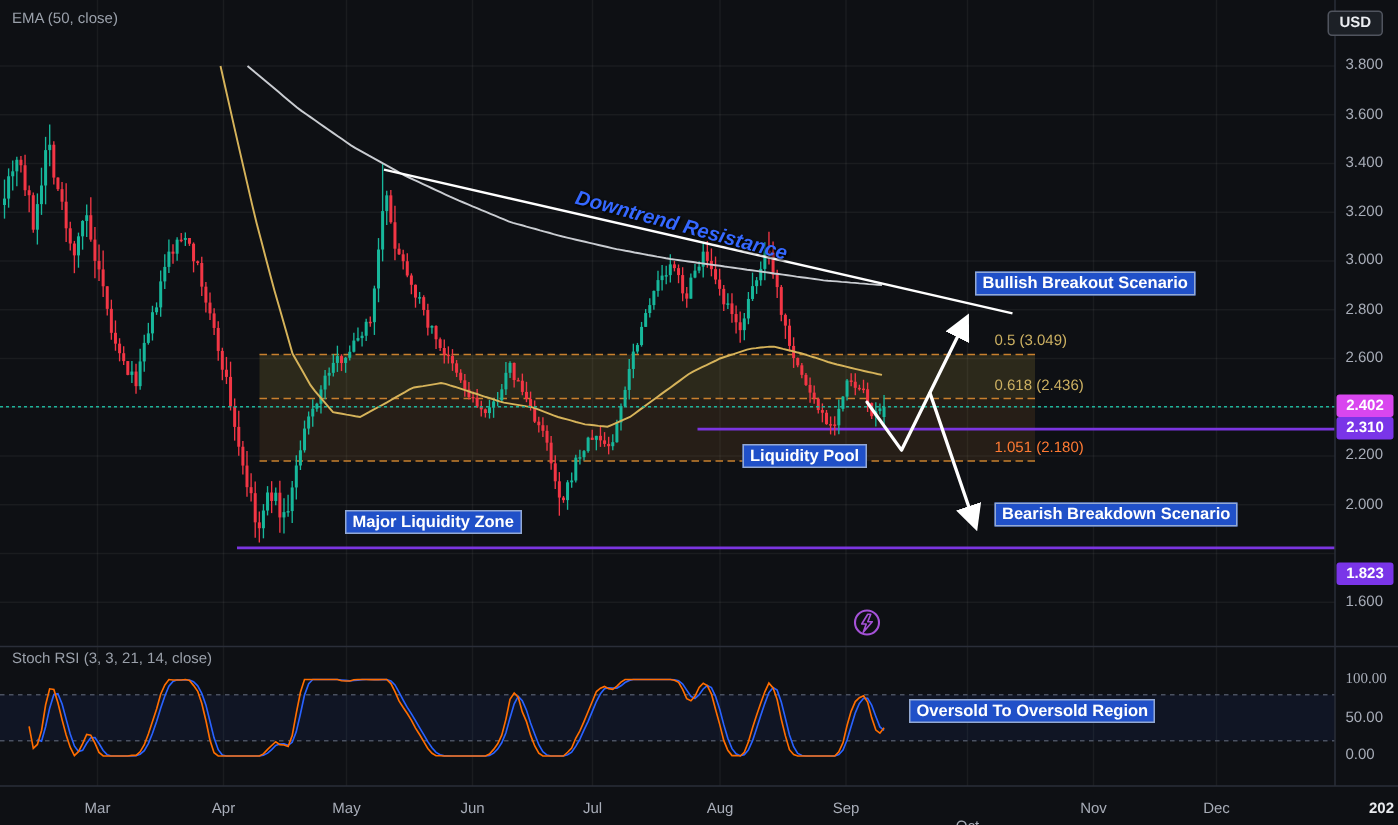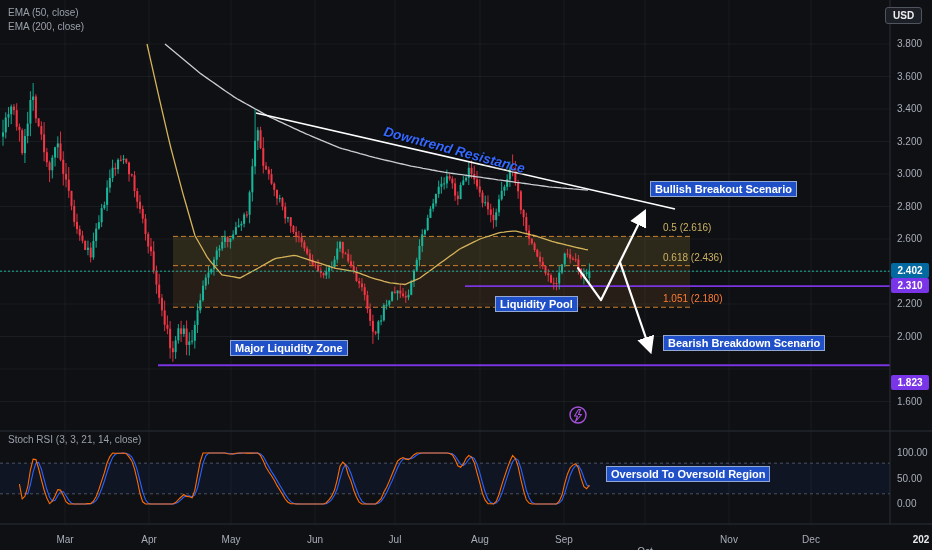--- a/index.html
+++ b/index.html
@@ -517,21 +517,20 @@
       <path d="M24.9,493.1L27.7,494.1L30.4,484.5L33.1,472.1L35.9,463.0L38.6,462.4L41.4,469.3L44.1,479.4L46.8,489.3L49.6,497.3L52.3,501.0L55.1,500.2L57.8,495.5L60.5,491.8L63.3,491.7L66.0,495.7L68.8,500.3L71.5,503.2L74.2,504.0L77.0,504.0L79.7,504.0L82.5,504.0L85.2,504.0L87.9,503.9L90.7,503.8L93.4,502.8L96.2,500.4L98.9,495.7L101.6,489.0L104.4,481.0L107.1,472.2L109.9,464.0L112.6,457.5L115.3,454.3L118.1,453.2L120.8,453.3L123.6,453.2L126.3,453.3L129.0,454.5L131.8,457.2L134.5,462.2L137.3,470.1L140.0,481.0L142.7,491.9L145.5,499.8L148.2,503.3L151.0,504.0L153.7,504.0L156.4,504.0L159.2,504.0L161.9,504.0L164.7,504.0L167.4,504.0L170.1,504.0L172.9,504.0L175.6,503.5L178.4,502.1L181.1,499.7L183.8,497.0L186.6,496.0L189.3,495.9L192.1,496.9L194.8,494.9L197.5,487.9L200.3,475.8L203.0,463.4L205.8,455.8L208.5,453.0L211.2,453.0L214.0,453.0L216.7,453.0L219.5,453.0L222.2,453.0L224.9,453.0L227.7,453.3L230.4,453.6L233.2,453.9L235.9,453.7L238.6,453.4L241.4,453.1L244.1,453.0L246.9,453.0L249.6,453.1L252.3,453.1L255.1,453.1L257.8,453.0L260.6,453.9L263.3,456.6L266.0,461.4L268.8,466.7L271.5,471.6L274.3,475.9L277.0,480.4L279.7,485.1L282.5,489.8L285.2,494.4L288.0,498.5L290.7,501.6L293.4,503.2L296.2,503.9L298.9,503.9L301.7,504.0L304.4,504.0L307.1,504.0L309.9,504.0L312.6,504.0L315.4,504.0L318.1,504.0L320.8,504.0L323.6,504.0L326.3,503.6L329.1,502.1L331.8,499.4L334.5,495.2L337.3,488.5L340.0,478.6L342.8,469.2L345.5,464.3L348.2,467.2L351.0,473.5L353.7,482.0L356.5,489.5L359.2,496.5L361.9,501.1L364.7,503.4L367.4,504.0L370.2,504.0L372.9,504.0L375.6,504.0L378.4,503.2L381.1,501.4L383.9,497.4L386.6,492.7L389.3,486.8L392.1,480.9L394.8,474.4L397.6,467.7L400.3,462.5L403.0,459.1L405.8,458.5L408.5,458.7L411.3,458.7L414.0,457.2L416.7,455.0L419.5,453.6L422.2,453.0L425.0,453.0L427.7,453.0L430.4,453.0L433.2,453.0L435.9,453.0L438.7,453.0L441.4,453.0L444.1,453.0L446.9,453.0L449.6,453.2L452.4,453.8L455.1,456.0L457.8,460.1L460.6,464.2L463.3,465.7L466.1,463.2L468.8,459.3L471.5,457.0L474.3,458.4L477.0,464.2L479.8,472.8L482.5,483.1L485.2,492.2L488.0,499.1L490.7,502.5L493.5,503.8L496.2,503.1L498.9,500.1L501.7,493.8L504.4,485.6L507.2,476.9L509.9,468.9L512.6,461.7L515.4,458.4L518.1,460.1L520.9,468.2L523.6,478.9L526.3,490.0L529.1,497.8L531.8,502.3L534.6,503.7L537.3,504.0L540.0,504.0L542.8,504.0L545.5,504.0L548.3,504.0L551.0,504.0L553.7,504.0L556.5,504.0L559.2,503.1L562.0,500.1L564.7,493.3L567.4,484.3L570.2,475.2L572.9,469.0L575.7,465.5L578.4,465.6L581.1,470.1L583.9,477.7L586.6,484.6L589.4,486.9" fill="none" stroke="#2962ff" stroke-width="1.1"></path>
       <path d="M19.4,484.2L22.2,498.9L24.9,496.3L27.7,487.0L30.4,470.0L33.1,459.2L35.9,459.6L38.6,468.5L41.4,479.9L44.1,490.0L46.8,498.1L49.6,503.7L52.3,501.1L55.1,495.8L57.8,489.6L60.5,490.1L63.3,495.4L66.0,501.6L68.8,504.0L71.5,504.0L74.2,504.0L77.0,504.0L79.7,504.0L82.5,504.0L85.2,504.0L87.9,503.6L90.7,503.6L93.4,501.2L96.2,496.5L98.9,489.4L101.6,481.1L104.4,472.7L107.1,462.8L109.9,456.6L112.6,453.0L115.3,453.3L118.1,453.3L120.8,453.3L123.6,453.0L126.3,453.7L129.0,456.9L131.8,460.9L134.5,468.9L137.3,480.5L140.0,493.5L142.7,501.8L145.5,504.0L148.2,504.0L151.0,504.0L153.7,504.0L156.4,504.0L159.2,504.0L161.9,504.0L164.7,504.0L167.4,504.0L170.1,504.0L172.9,504.0L175.6,502.6L178.4,499.6L181.1,497.0L183.8,494.5L186.6,496.4L189.3,496.7L192.1,497.7L194.8,490.4L197.5,475.6L200.3,461.5L203.0,453.0L205.8,453.0L208.5,453.0L211.2,453.0L214.0,453.0L216.7,453.0L219.5,453.0L222.2,453.0L224.9,453.0L227.7,453.8L230.4,454.0L233.2,454.0L235.9,453.2L238.6,453.0L241.4,453.0L244.1,453.0L246.9,453.1L249.6,453.1L252.3,453.1L255.1,453.0L257.8,453.0L260.6,455.7L263.3,461.1L266.0,467.3L268.8,471.7L271.5,475.7L274.3,480.2L277.0,485.4L279.7,489.7L282.5,494.4L285.2,499.0L288.0,502.2L290.7,503.8L293.4,503.8L296.2,504.0L298.9,504.0L301.7,504.0L304.4,504.0L307.1,504.0L309.9,504.0L312.6,504.0L315.4,504.0L318.1,504.0L320.8,504.0L323.6,504.0L326.3,502.7L329.1,499.6L331.8,495.9L334.5,490.1L337.3,479.4L340.0,466.2L342.8,462.0L345.5,464.8L348.2,474.6L351.0,481.1L353.7,490.1L356.5,497.3L359.2,502.1L361.9,504.0L364.7,504.0L367.4,504.0L370.2,504.0L372.9,504.0L375.6,504.0L378.4,501.5L381.1,498.7L383.9,492.0L386.6,487.3L389.3,481.1L392.1,474.3L394.8,467.8L397.6,461.0L400.3,458.8L403.0,457.6L405.8,459.1L408.5,459.6L411.3,457.4L414.0,454.7L416.7,453.0L419.5,453.0L422.2,453.0L425.0,453.0L427.7,453.0L430.4,453.0L433.2,453.0L435.9,453.0L438.7,453.0L441.4,453.0L444.1,453.0L446.9,453.0L449.6,453.5L452.4,454.9L455.1,459.6L457.8,465.8L460.6,467.2L463.3,464.2L466.1,458.3L468.8,455.5L471.5,457.1L474.3,462.7L477.0,472.8L479.8,482.9L482.5,493.6L485.2,500.2L488.0,503.7L490.7,503.7L493.5,504.0L496.2,501.5L498.9,494.7L501.7,485.2L504.4,476.9L507.2,468.6L509.9,461.2L512.6,455.4L515.4,458.6L518.1,466.4L520.9,479.7L523.6,490.6L526.3,499.8L529.1,503.0L531.8,504.0L534.6,504.0L537.3,504.0L540.0,504.0L542.8,504.0L545.5,504.0L548.3,504.0L551.0,504.0L553.7,504.0L556.5,504.0L559.2,501.2L562.0,495.1L564.7,483.7L567.4,474.2L570.2,467.7L572.9,465.1L575.7,463.8L578.4,468.0L581.1,478.4L583.9,486.7L586.6,488.8L589.4,485.2" fill="none" stroke="#ff6d00" stroke-width="1.1"></path>
     </g>
     <line x1="0" y1="431" x2="932" y2="431" stroke="#2a2e39" stroke-width="1"></line>
     <line x1="0" y1="524" x2="932" y2="524" stroke="#2a2e39" stroke-width="1"></line>
     <line x1="890" y1="0" x2="890" y2="524" stroke="#2a2e39" stroke-width="1"></line>
   </svg>
 
 <div class="legend">
   <div class="legend-row">EMA (50, close)</div>
-  <div class="legend-row">EMA (200, close)</div>
 </div>
 
 <div class="usd-btn">USD</div>
 
 <div class="downtrend">Downtrend Resistance</div>
 
 <div class="blue-label" style="left:650px;top:181px;">Bullish Breakout Scenario</div>
 <div class="blue-label" style="left:663px;top:335px;">Bearish Breakdown Scenario</div>
 <div class="blue-label" style="left:495px;top:296px;">Liquidity Pool</div>
 <div class="blue-label" style="left:230px;top:340px;">Major Liquidity Zone</div>
@@ -545,32 +544,32 @@
 <div class="price-tick" style="top:38px;">3.800</div>
 <div class="price-tick" style="top:70.49999999999996px;">3.600</div>
 <div class="price-tick" style="top:102.99999999999999px;">3.400</div>
 <div class="price-tick" style="top:135.49999999999994px;">3.200</div>
 <div class="price-tick" style="top:167.99999999999997px;">3.000</div>
 <div class="price-tick" style="top:200.5px;">2.800</div>
 <div class="price-tick" style="top:232.99999999999994px;">2.600</div>
 <div class="price-tick" style="top:297.99999999999994px;">2.200</div>
 <div class="price-tick" style="top:330.49999999999994px;">2.000</div>
 <div class="price-tick" style="top:395.49999999999994px;">1.600</div>
-<div class="stoch-tick" style="top:447px;">100.00</div>
+<div class="stoch-tick" style="top:447px;font-family:Liberation Serif, serif;">100.00</div>
 <div class="stoch-tick" style="top:472.5px;">50.00</div>
 <div class="stoch-tick" style="top:498px;">0.00</div>
-<div class="price-badge" style="top:262.67499999999995px;background:#0369a1;">2.402</div>
+<div class="price-badge" style="top:262.67499999999995px;background:#d946ef;">2.402</div>
 <div class="price-badge" style="top:277.625px;background:#7a35e8;">2.310</div>
 <div class="price-badge" style="top:375px;background:#7a35e8;">1.823</div>
 <div class="time-tick" style="left:65px;">Mar</div>
 <div class="time-tick" style="left:149px;">Apr</div>
 <div class="time-tick" style="left:231px;">May</div>
 <div class="time-tick" style="left:315px;">Jun</div>
 <div class="time-tick" style="left:395px;">Jul</div>
 <div class="time-tick" style="left:480px;">Aug</div>
 <div class="time-tick" style="left:564px;">Sep</div>
 <div class="time-tick" style="left:645px;margin-top:12px;">Oct</div>
 <div class="time-tick" style="left:729px;">Nov</div>
 <div class="time-tick" style="left:811px;">Dec</div>
 <div class="time-tick emph" style="left:921px;">202</div>
-<div class="fib-label" style="left:663px;top:222.39999999999995px;color:#cdb162;">0.5 (2.616)</div>
+<div class="fib-label" style="left:663px;top:222.39999999999995px;color:#cdb162;">0.5 (3.049)</div>
 <div class="fib-label" style="left:663px;top:251.64999999999998px;color:#cdb162;">0.618 (2.436)</div>
 <div class="fib-label" style="left:663px;top:293.24999999999994px;color:#ff7a33;">1.051 (2.180)</div>
 
 </body></html>

